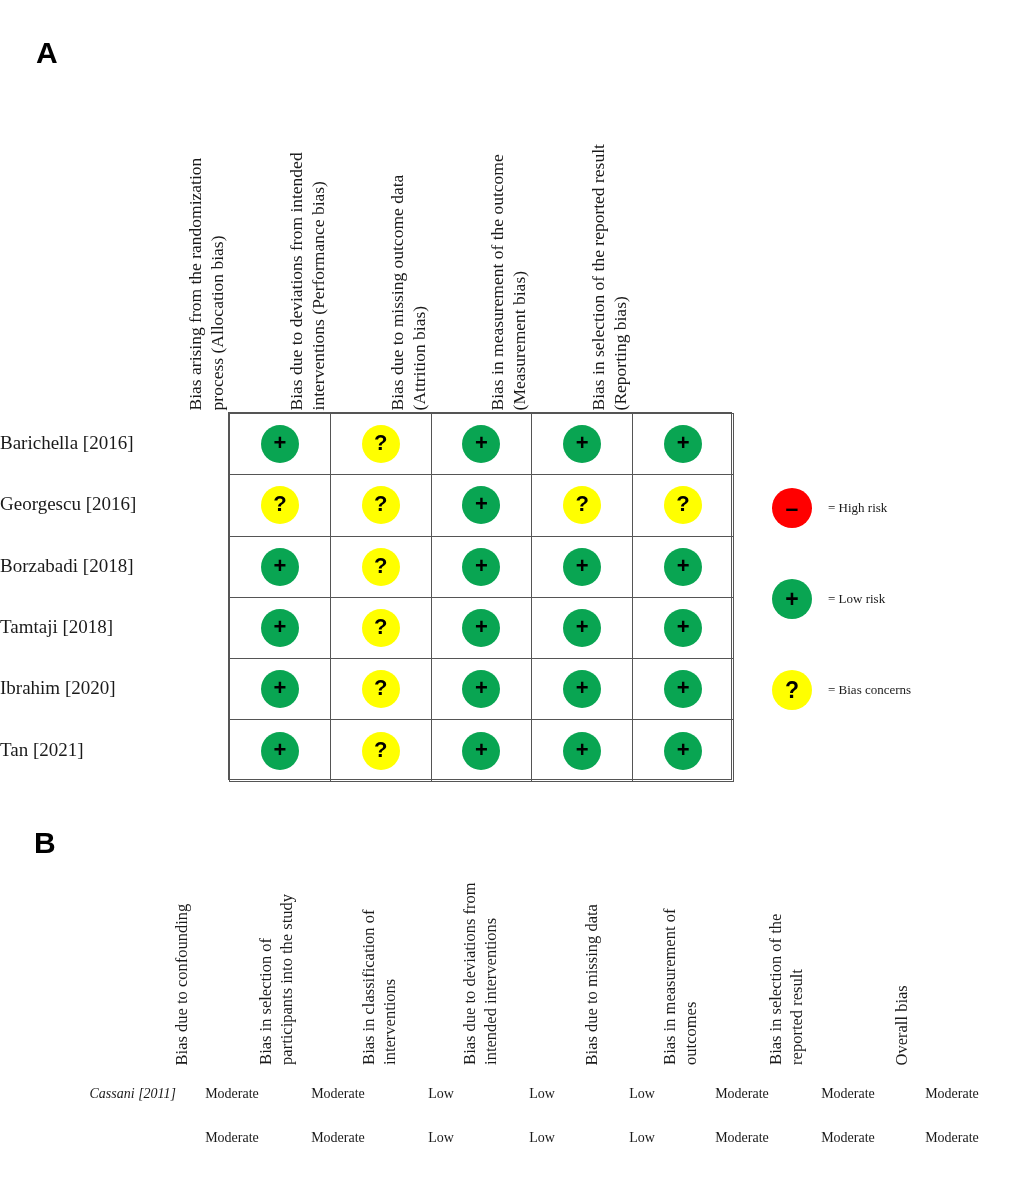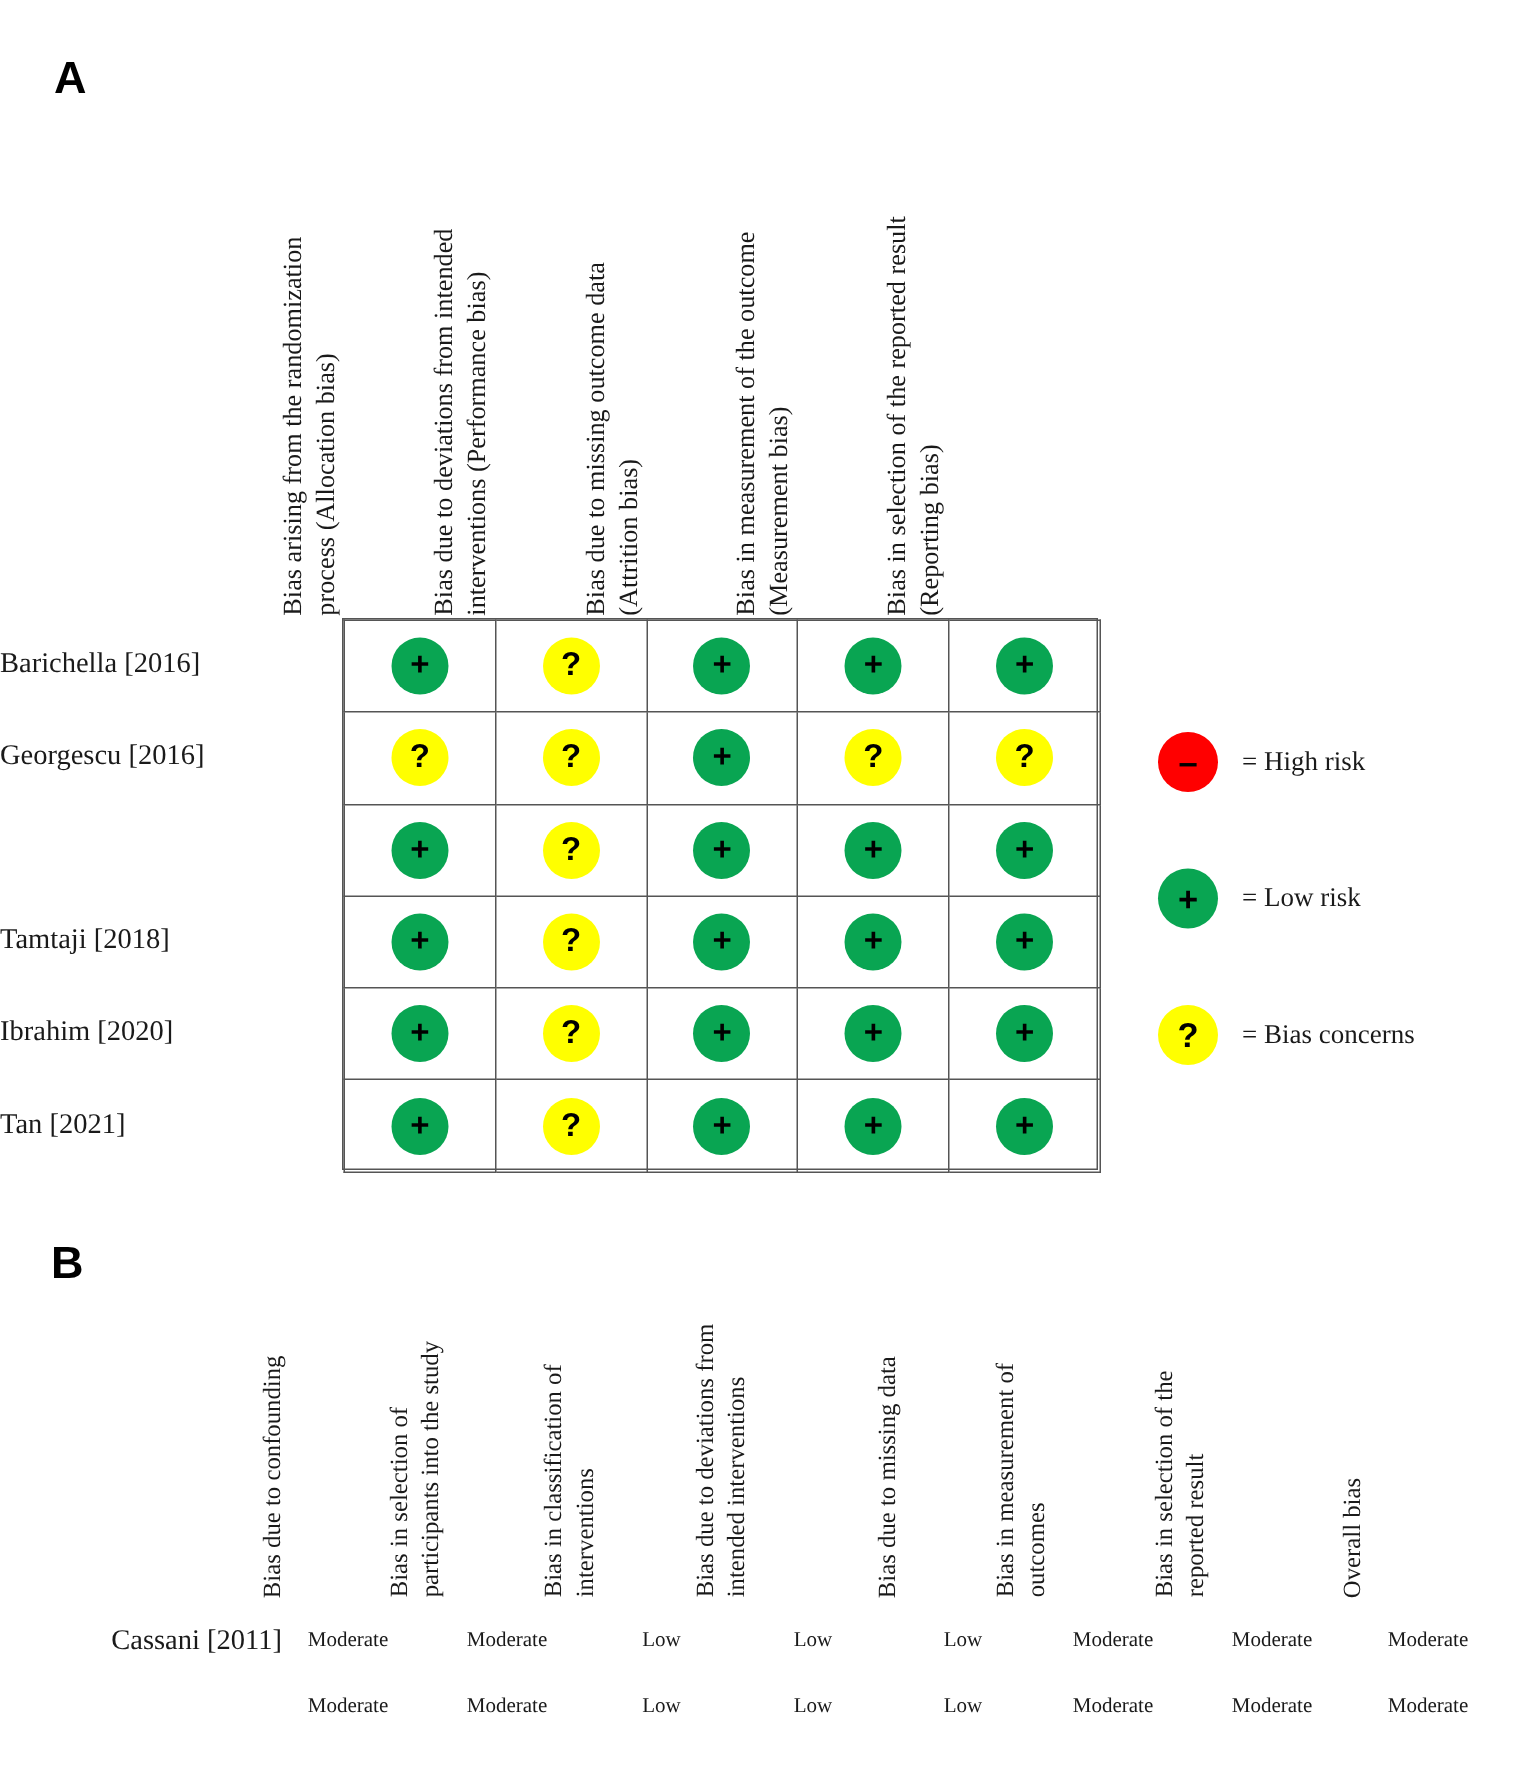--- a/index.html
+++ b/index.html
@@ -152,21 +152,21 @@
     font-family: "Liberation Sans", "DejaVu Sans", sans-serif;
     font-weight: bold;
     font-size: 23px;
     color: #000;
   }
   .legend-bubble.low  { background: #09a552; }
   .legend-bubble.some { background: #ffff00; }
   .legend-bubble.high { background: #ff0000; }
   .legend-text {
     margin-left: 16px;
-    font-size: 18px;
+    font-size: 13px;
     white-space: nowrap;
   }
 
   
   #panel-b {
     position: absolute;
     left: 0;
     top: 800px;
     width: 1020px;
     height: 390px;
@@ -203,26 +203,27 @@
     left: 0;
     top: 272px;
     width: 1020px;
   }
   .b-row {
     position: relative;
     height: 44px;
   }
   .b-study {
     position: absolute;
-    left: 16px;
+    left: 4px;
     width: 172px;
     text-align: right;
     line-height: 44px;
-    font-size: 19px;
-    white-space: nowrap;
+    font-size: 14px;
+    white-space: nowrap;
+    font-style: italic;
   }
   .b-cell {
     position: absolute;
     width: 110px;
     text-align: center;
     line-height: 44px;
     font-size: 14px;
     white-space: nowrap;
   }
 </style>
@@ -262,20 +263,21 @@
         <div class="a-head-rot">
           <span class="ln">Bias in selection of the reported result</span>
           <span class="ln">(Reporting bias)</span>
         </div>
       </div>
     </div>
 
   <div class="a-row-labels" id="a-row-labels">
       <div class="a-row-label" style="top: 0px; height: 61.3333px; line-height: 61.3333px;">Barichella [2016]</div>
       <div class="a-row-label" style="top: 61.3333px; height: 61.3333px; line-height: 61.3333px;">Georgescu [2016]</div>
+      <div class="a-row-label" style="top: 122.667px; height: 61.3333px; line-height: 61.3333px;">Borzabadi [2018]</div>
       <div class="a-row-label" style="top: 184px; height: 61.3333px; line-height: 61.3333px;">Tamtaji [2018]</div>
       <div class="a-row-label" style="top: 245.333px; height: 61.3333px; line-height: 61.3333px;">Ibrahim [2020]</div>
       <div class="a-row-label" style="top: 306.667px; height: 61.3333px; line-height: 61.3333px;">Tan [2021]</div>
     </div>
 
   <div id="rob-grid">
     <table id="rob-table">
       <tbody id="rob-tbody">
           <tr>
             <td><span class="bubble low"><span class="glyph">+</span></span></td>

